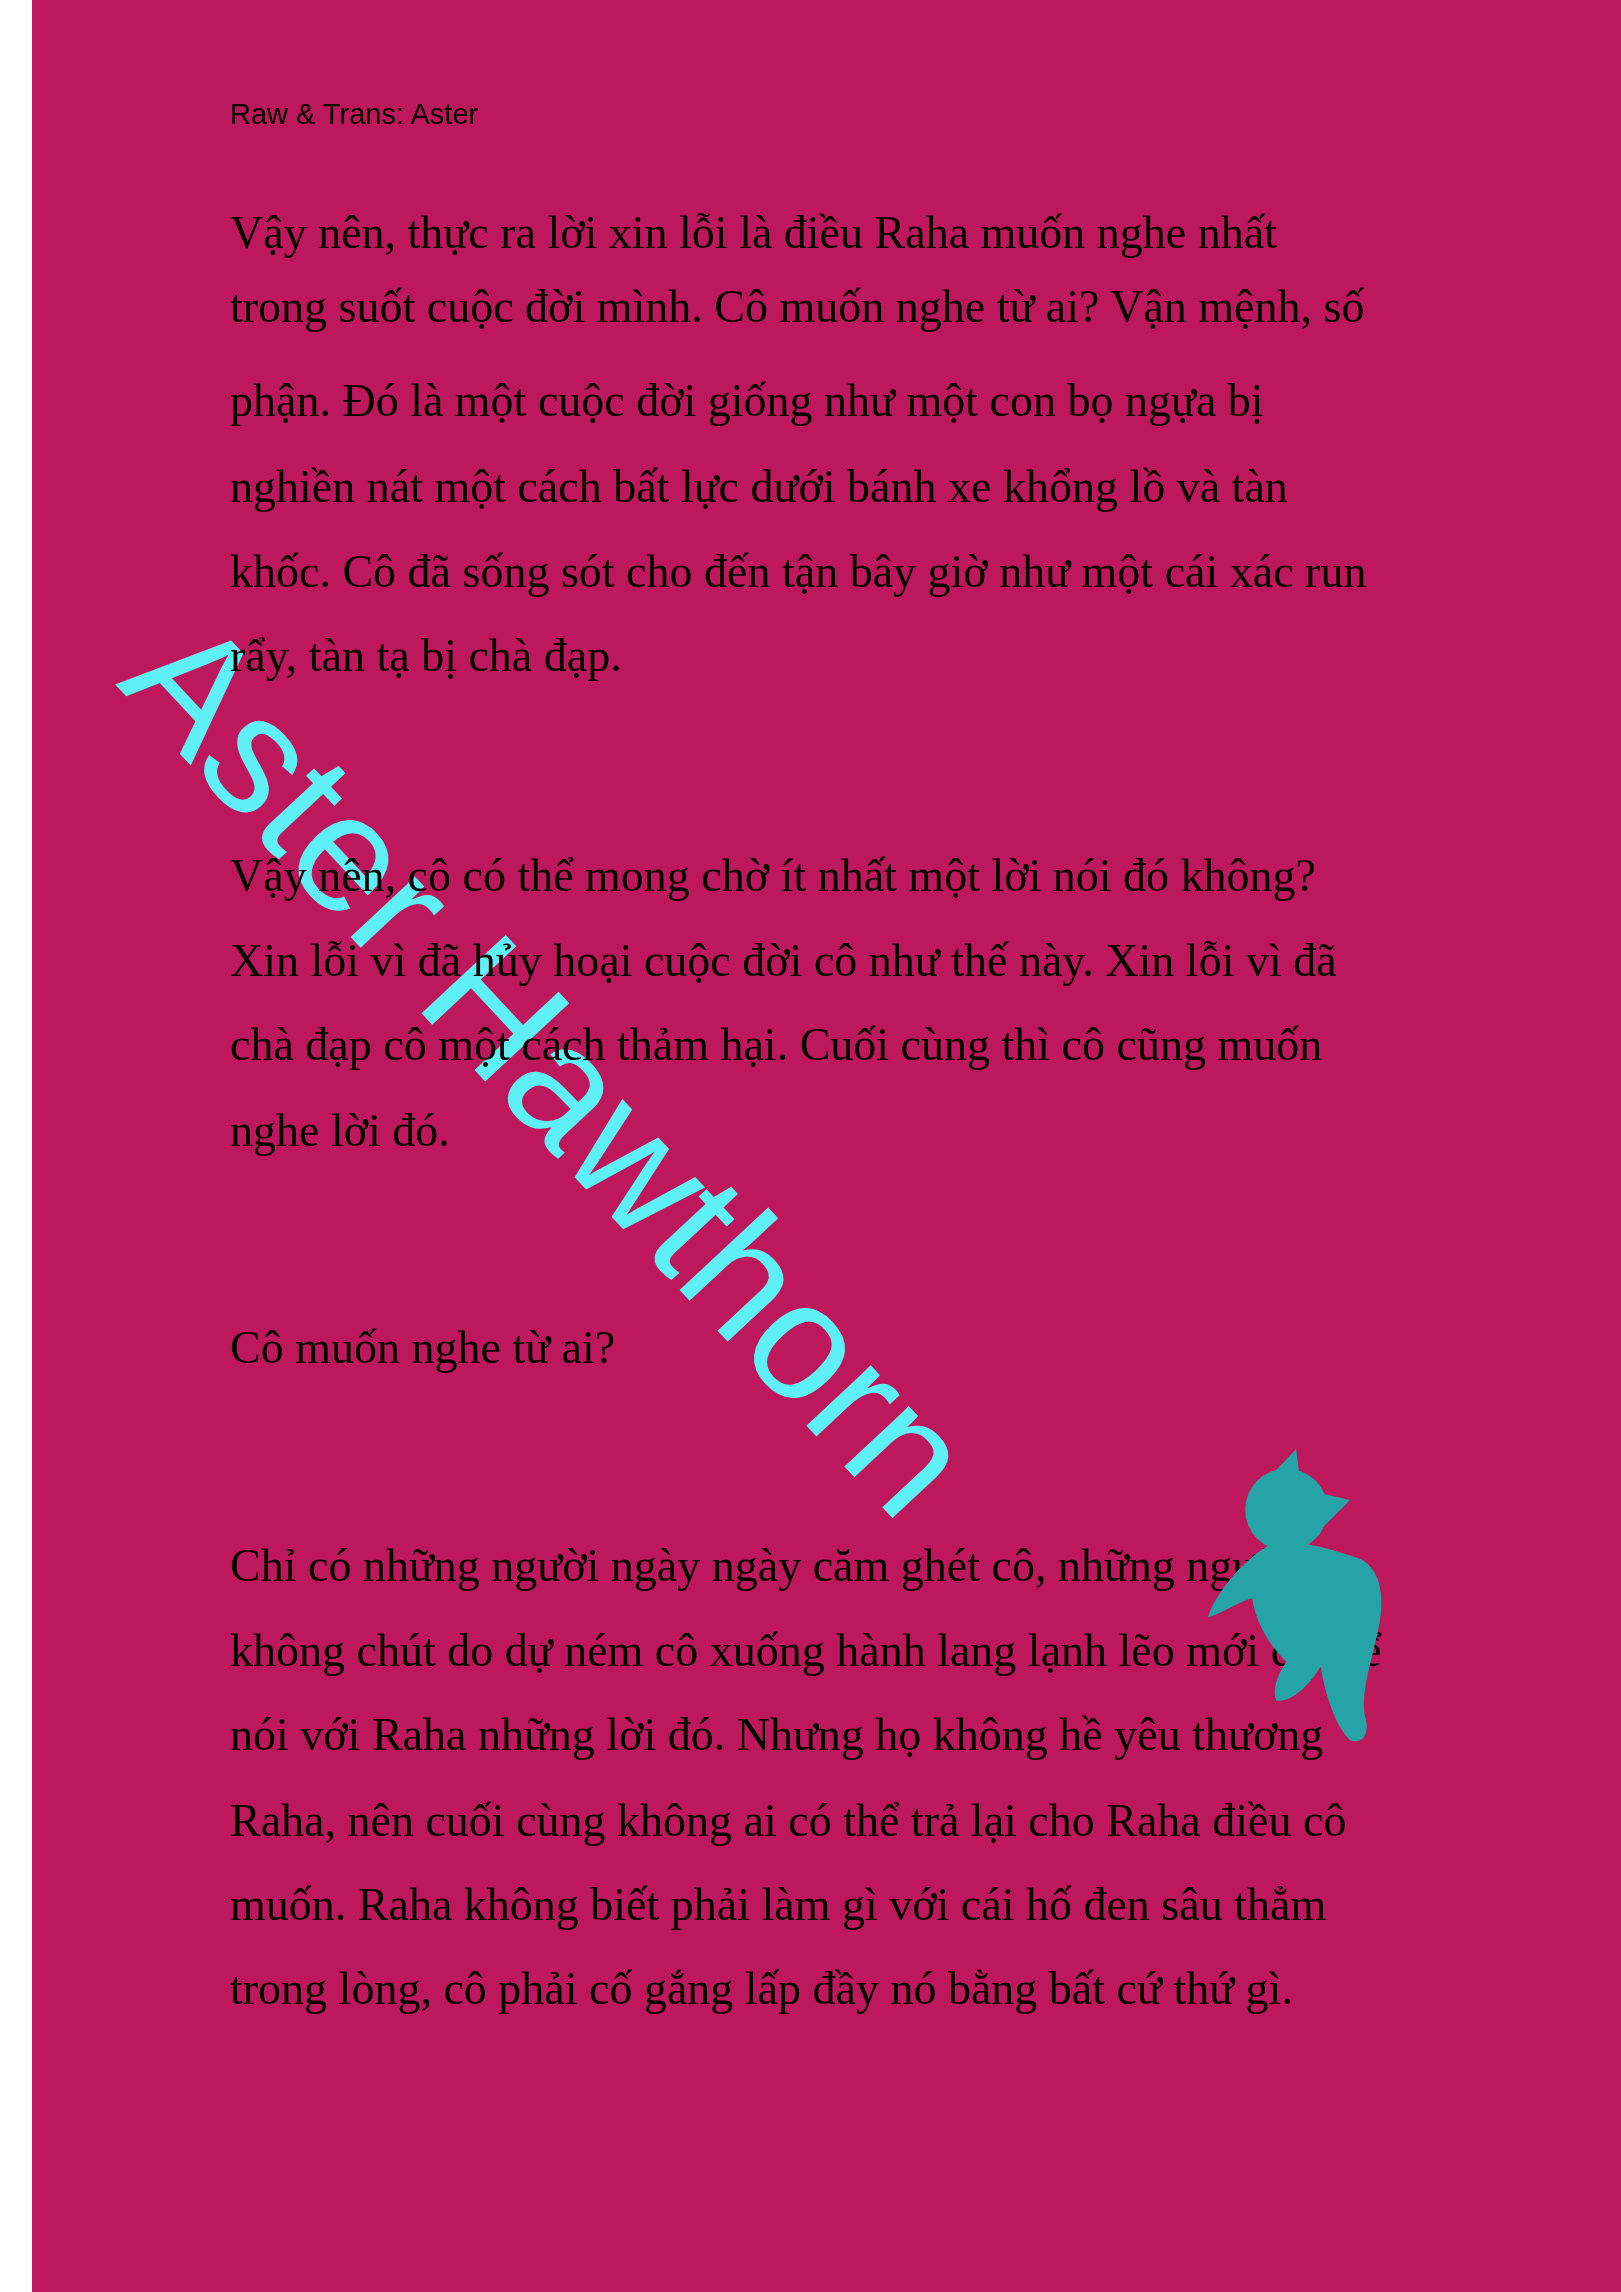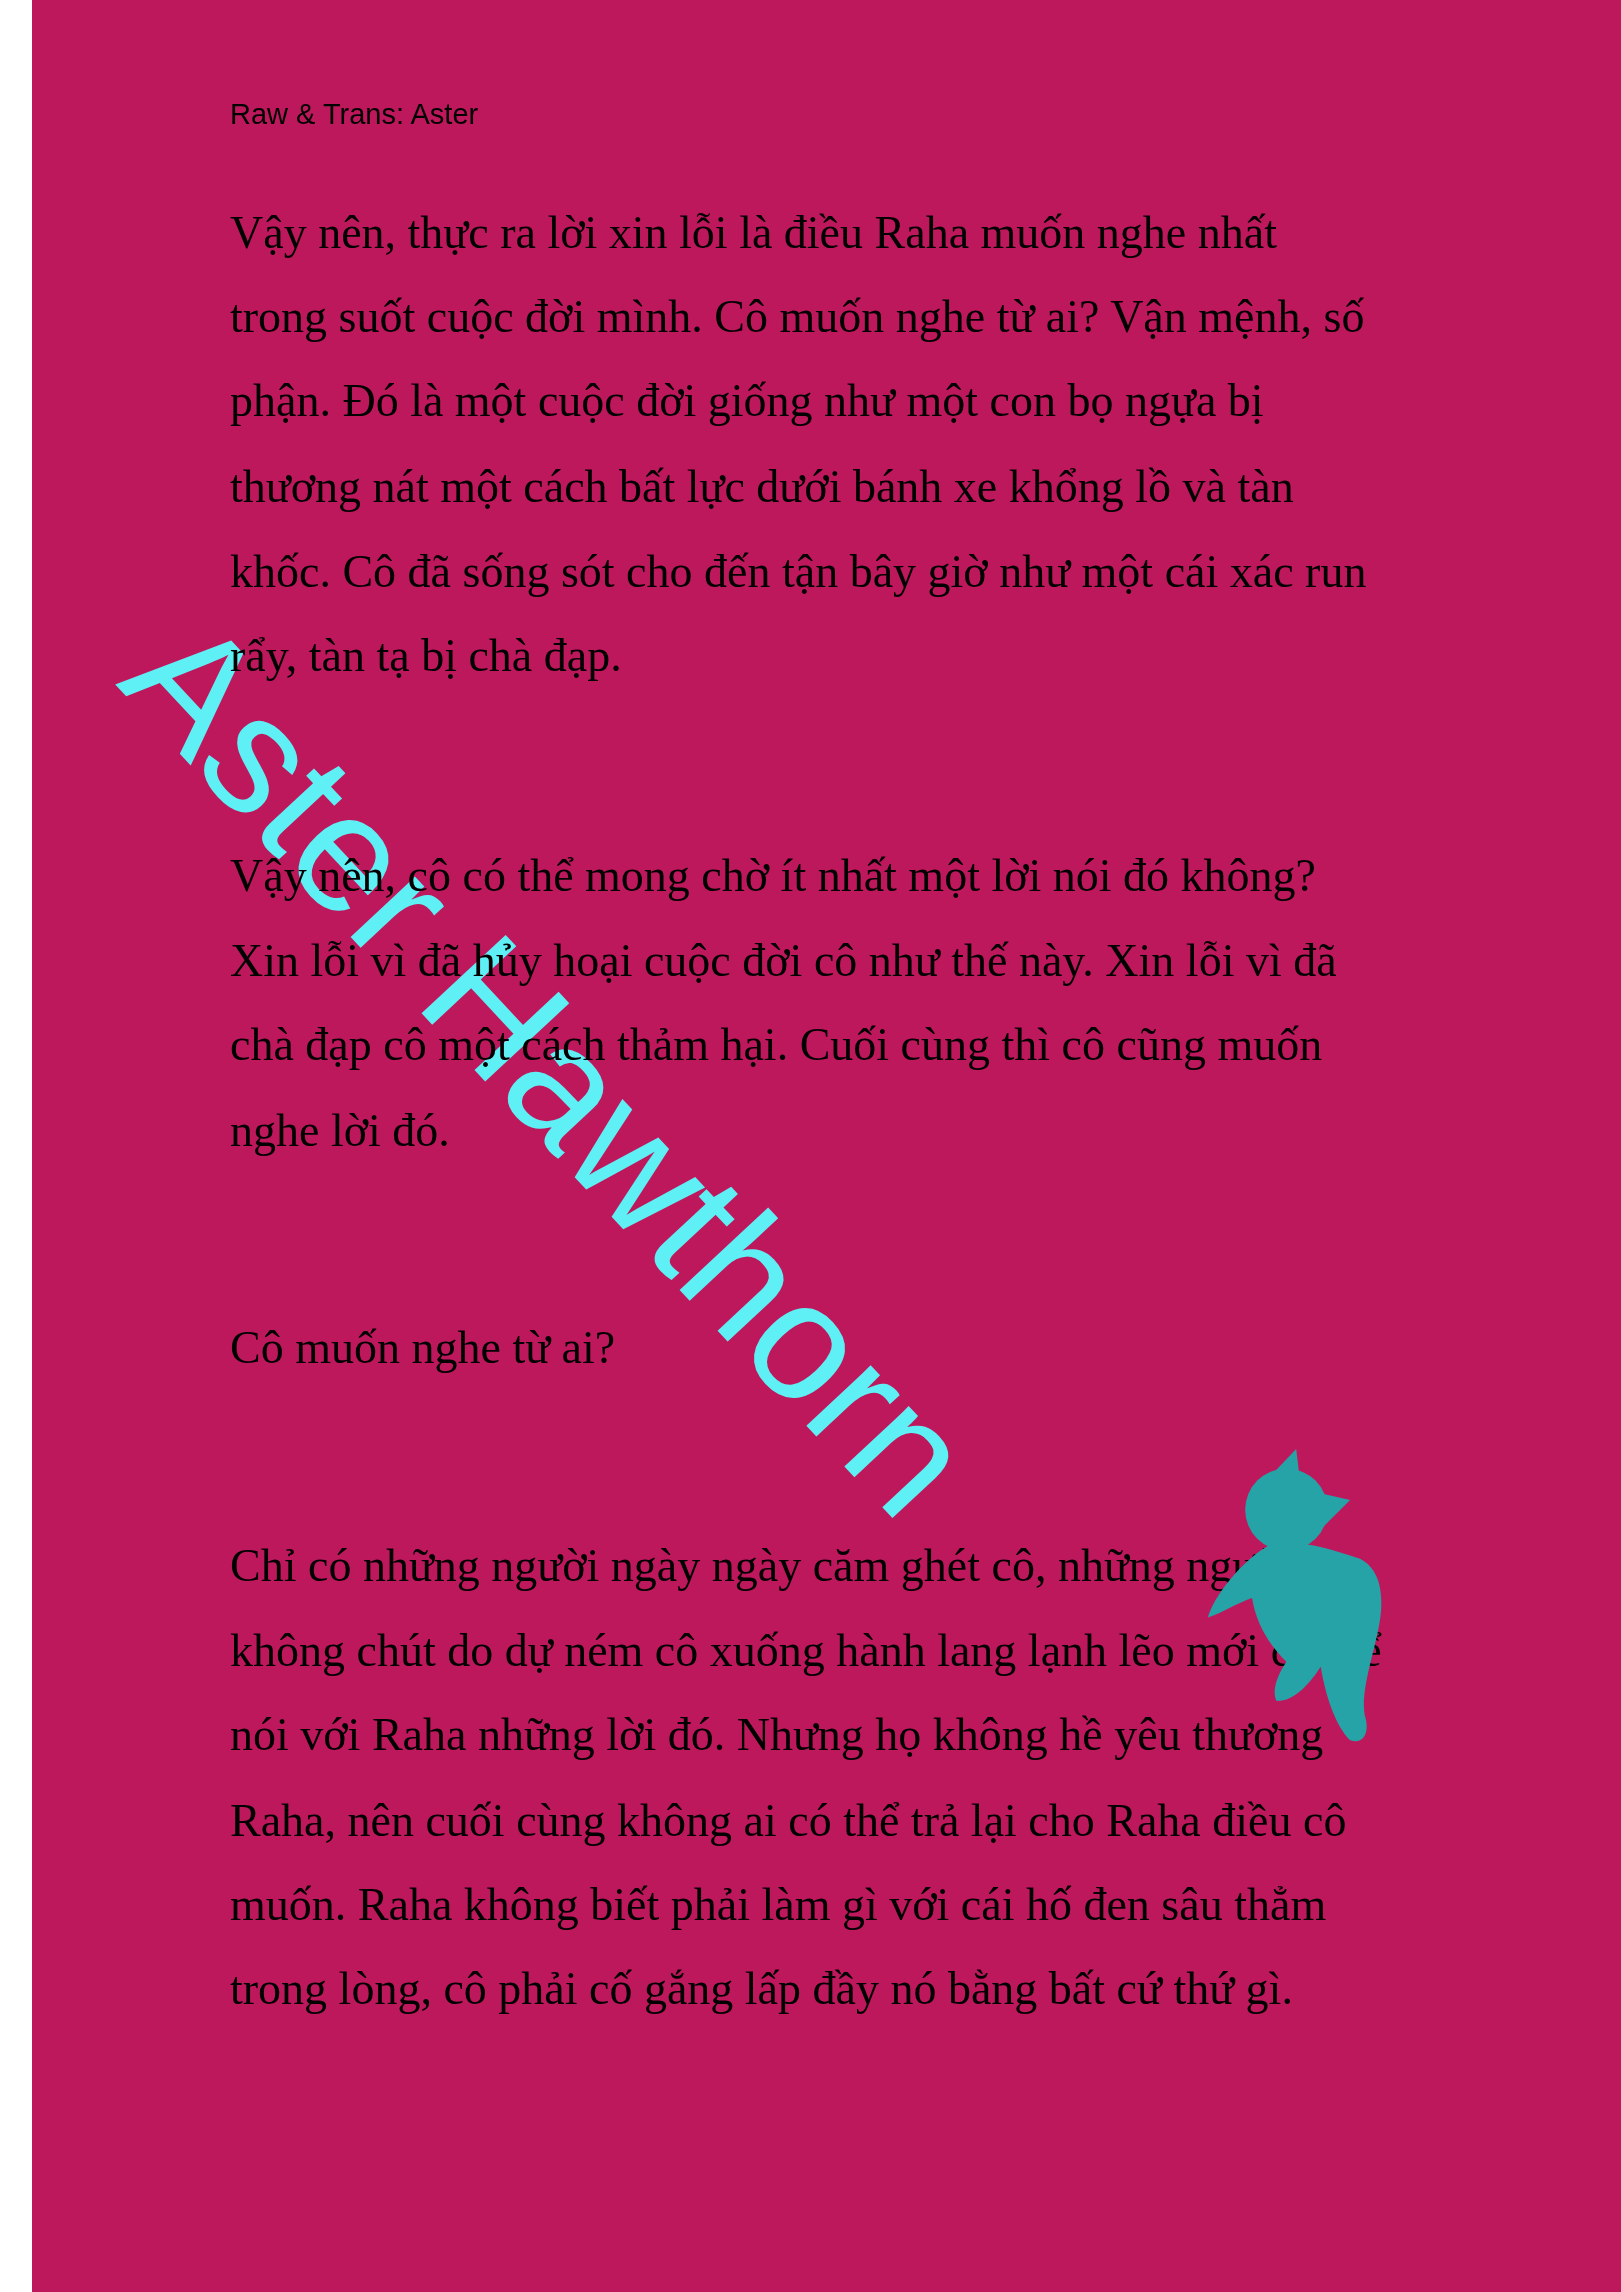--- a/index.html
+++ b/index.html
@@ -27,23 +27,23 @@
 </style>
 </head>
 <body>
 
 <div class="page">
   <div class="header">Raw &amp; Trans: Aster</div>
 
   <div class="watermark"><span>Aster Hawthorn</span></div>
 
   <div class="line" style="top:210px">Vậy nên, thực ra lời xin lỗi là điều Raha muốn nghe nhất</div>
-  <div class="line" style="top:294px">trong suốt cuộc đời mình. Cô muốn nghe từ ai? Vận mệnh, số</div>
+  <div class="line" style="top:284px">trong suốt cuộc đời mình. Cô muốn nghe từ ai? Vận mệnh, số</div>
   <div class="line" style="top:378px">phận. Đó là một cuộc đời giống như một con bọ ngựa bị</div>
-  <div class="line" style="top:464px">thương nát một cách bất lực dưới bánh xe khổng lồ và tàn</div>
+  <div class="line" style="top:464px">nghiền nát một cách bất lực dưới bánh xe khổng lồ và tàn</div>
   <div class="line" style="top:549px">khốc. Cô đã sống sót cho đến tận bây giờ như một cái xác run</div>
   <div class="line" style="top:633px">rẩy, tàn tạ bị chà đạp.</div>
 
   <div class="line" style="top:853px">Vậy nên, cô có thể mong chờ ít nhất một lời nói đó không?</div>
   <div class="line" style="top:938px">Xin lỗi vì đã hủy hoại cuộc đời cô như thế này. Xin lỗi vì đã</div>
   <div class="line" style="top:1022px">chà đạp cô một cách thảm hại. Cuối cùng thì cô cũng muốn</div>
   <div class="line" style="top:1108px">nghe lời đó.</div>
 
   <div class="line" style="top:1325px">Cô muốn nghe từ ai?</div>
 

